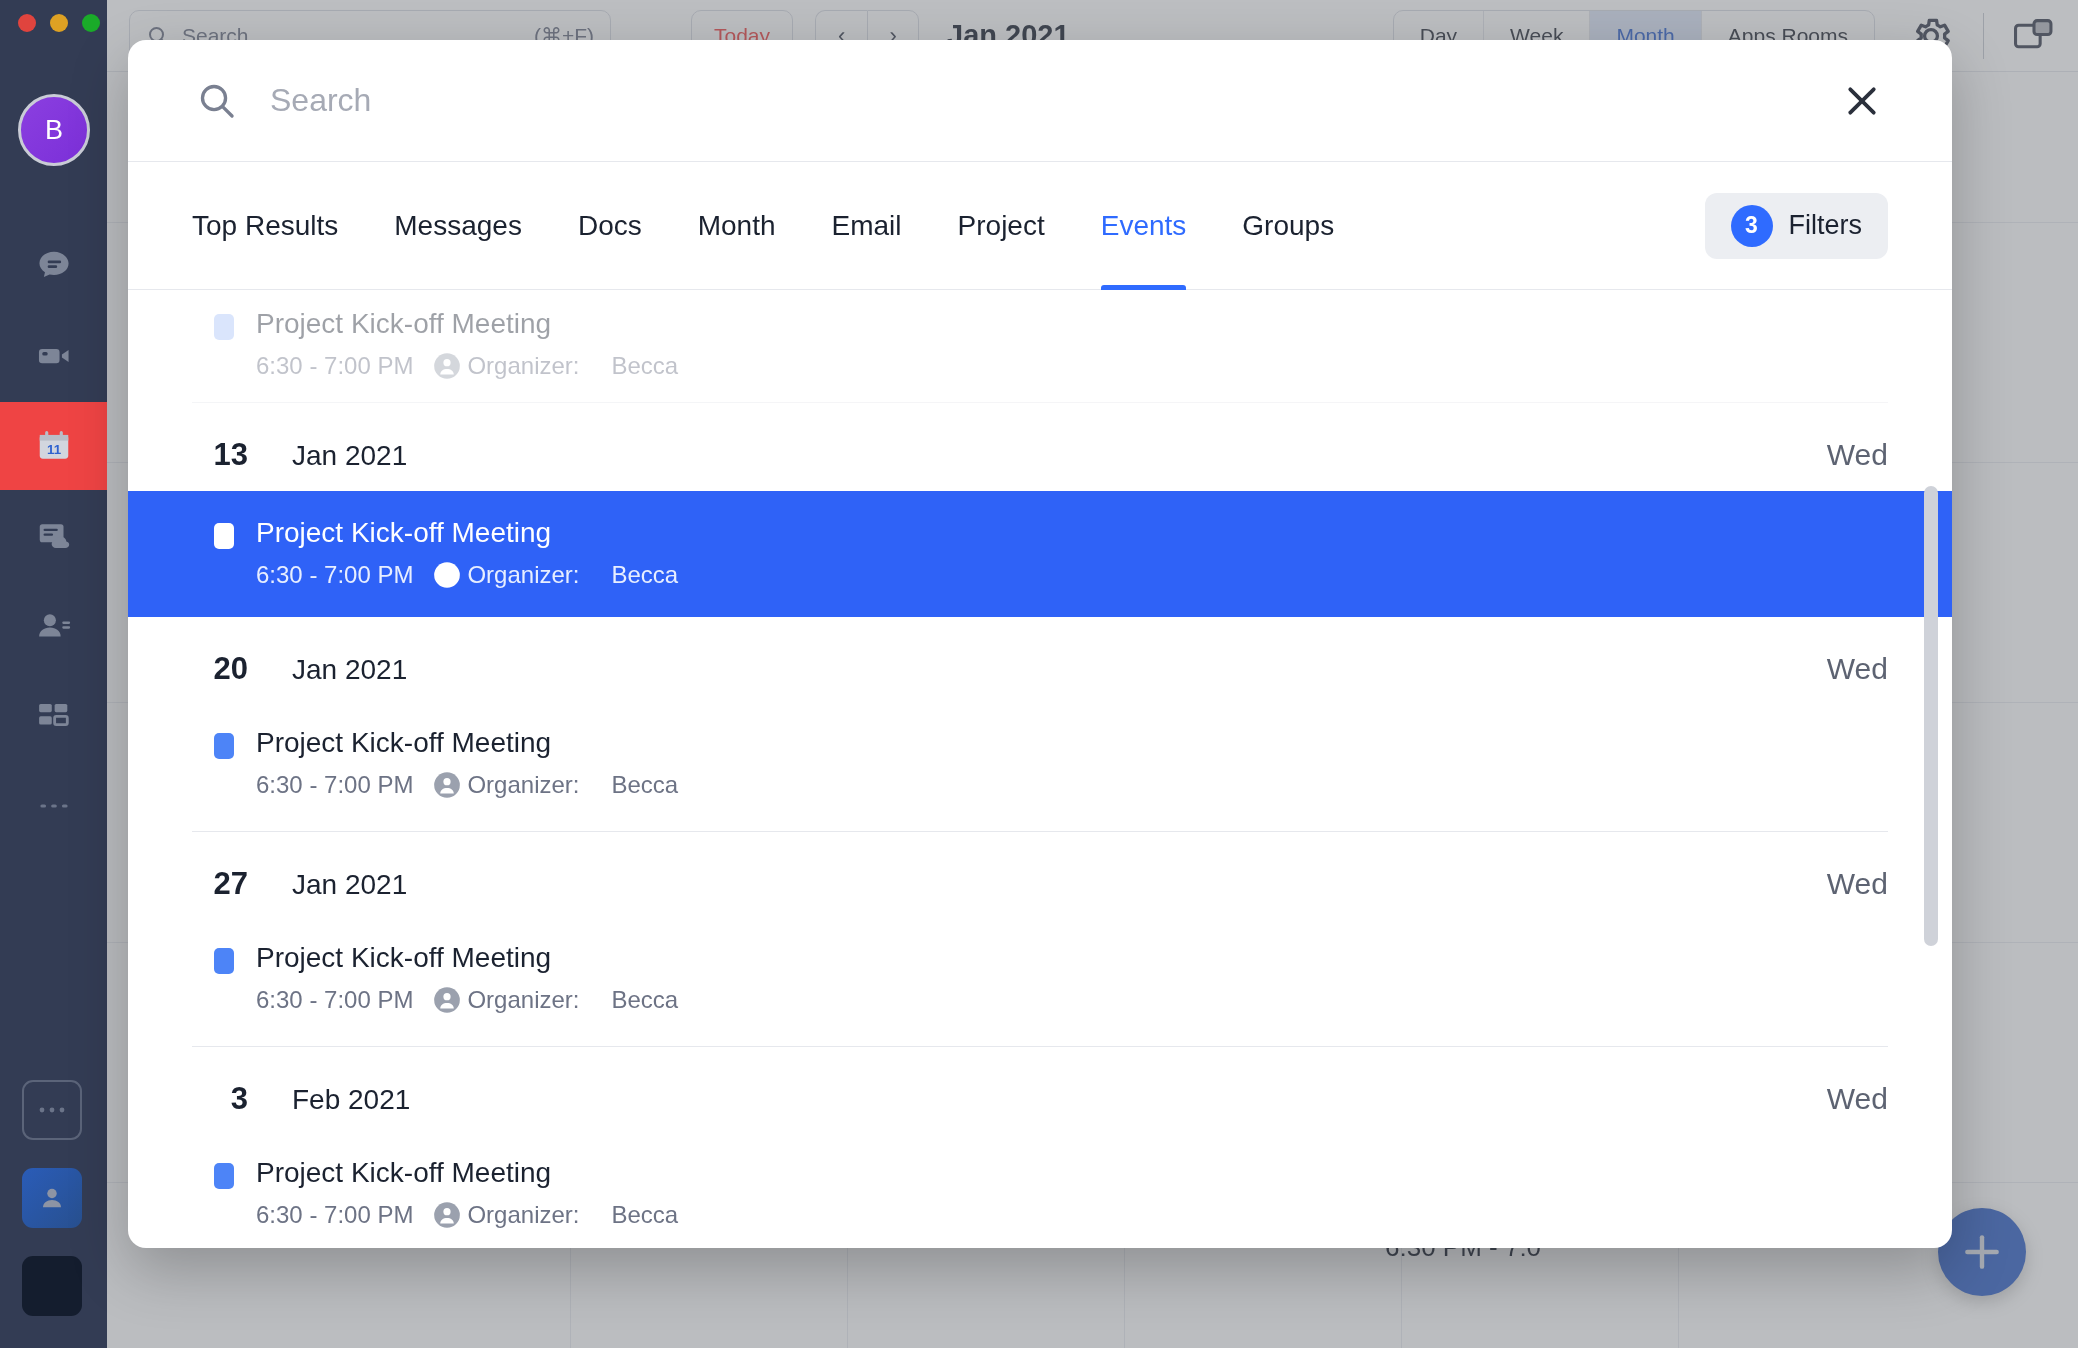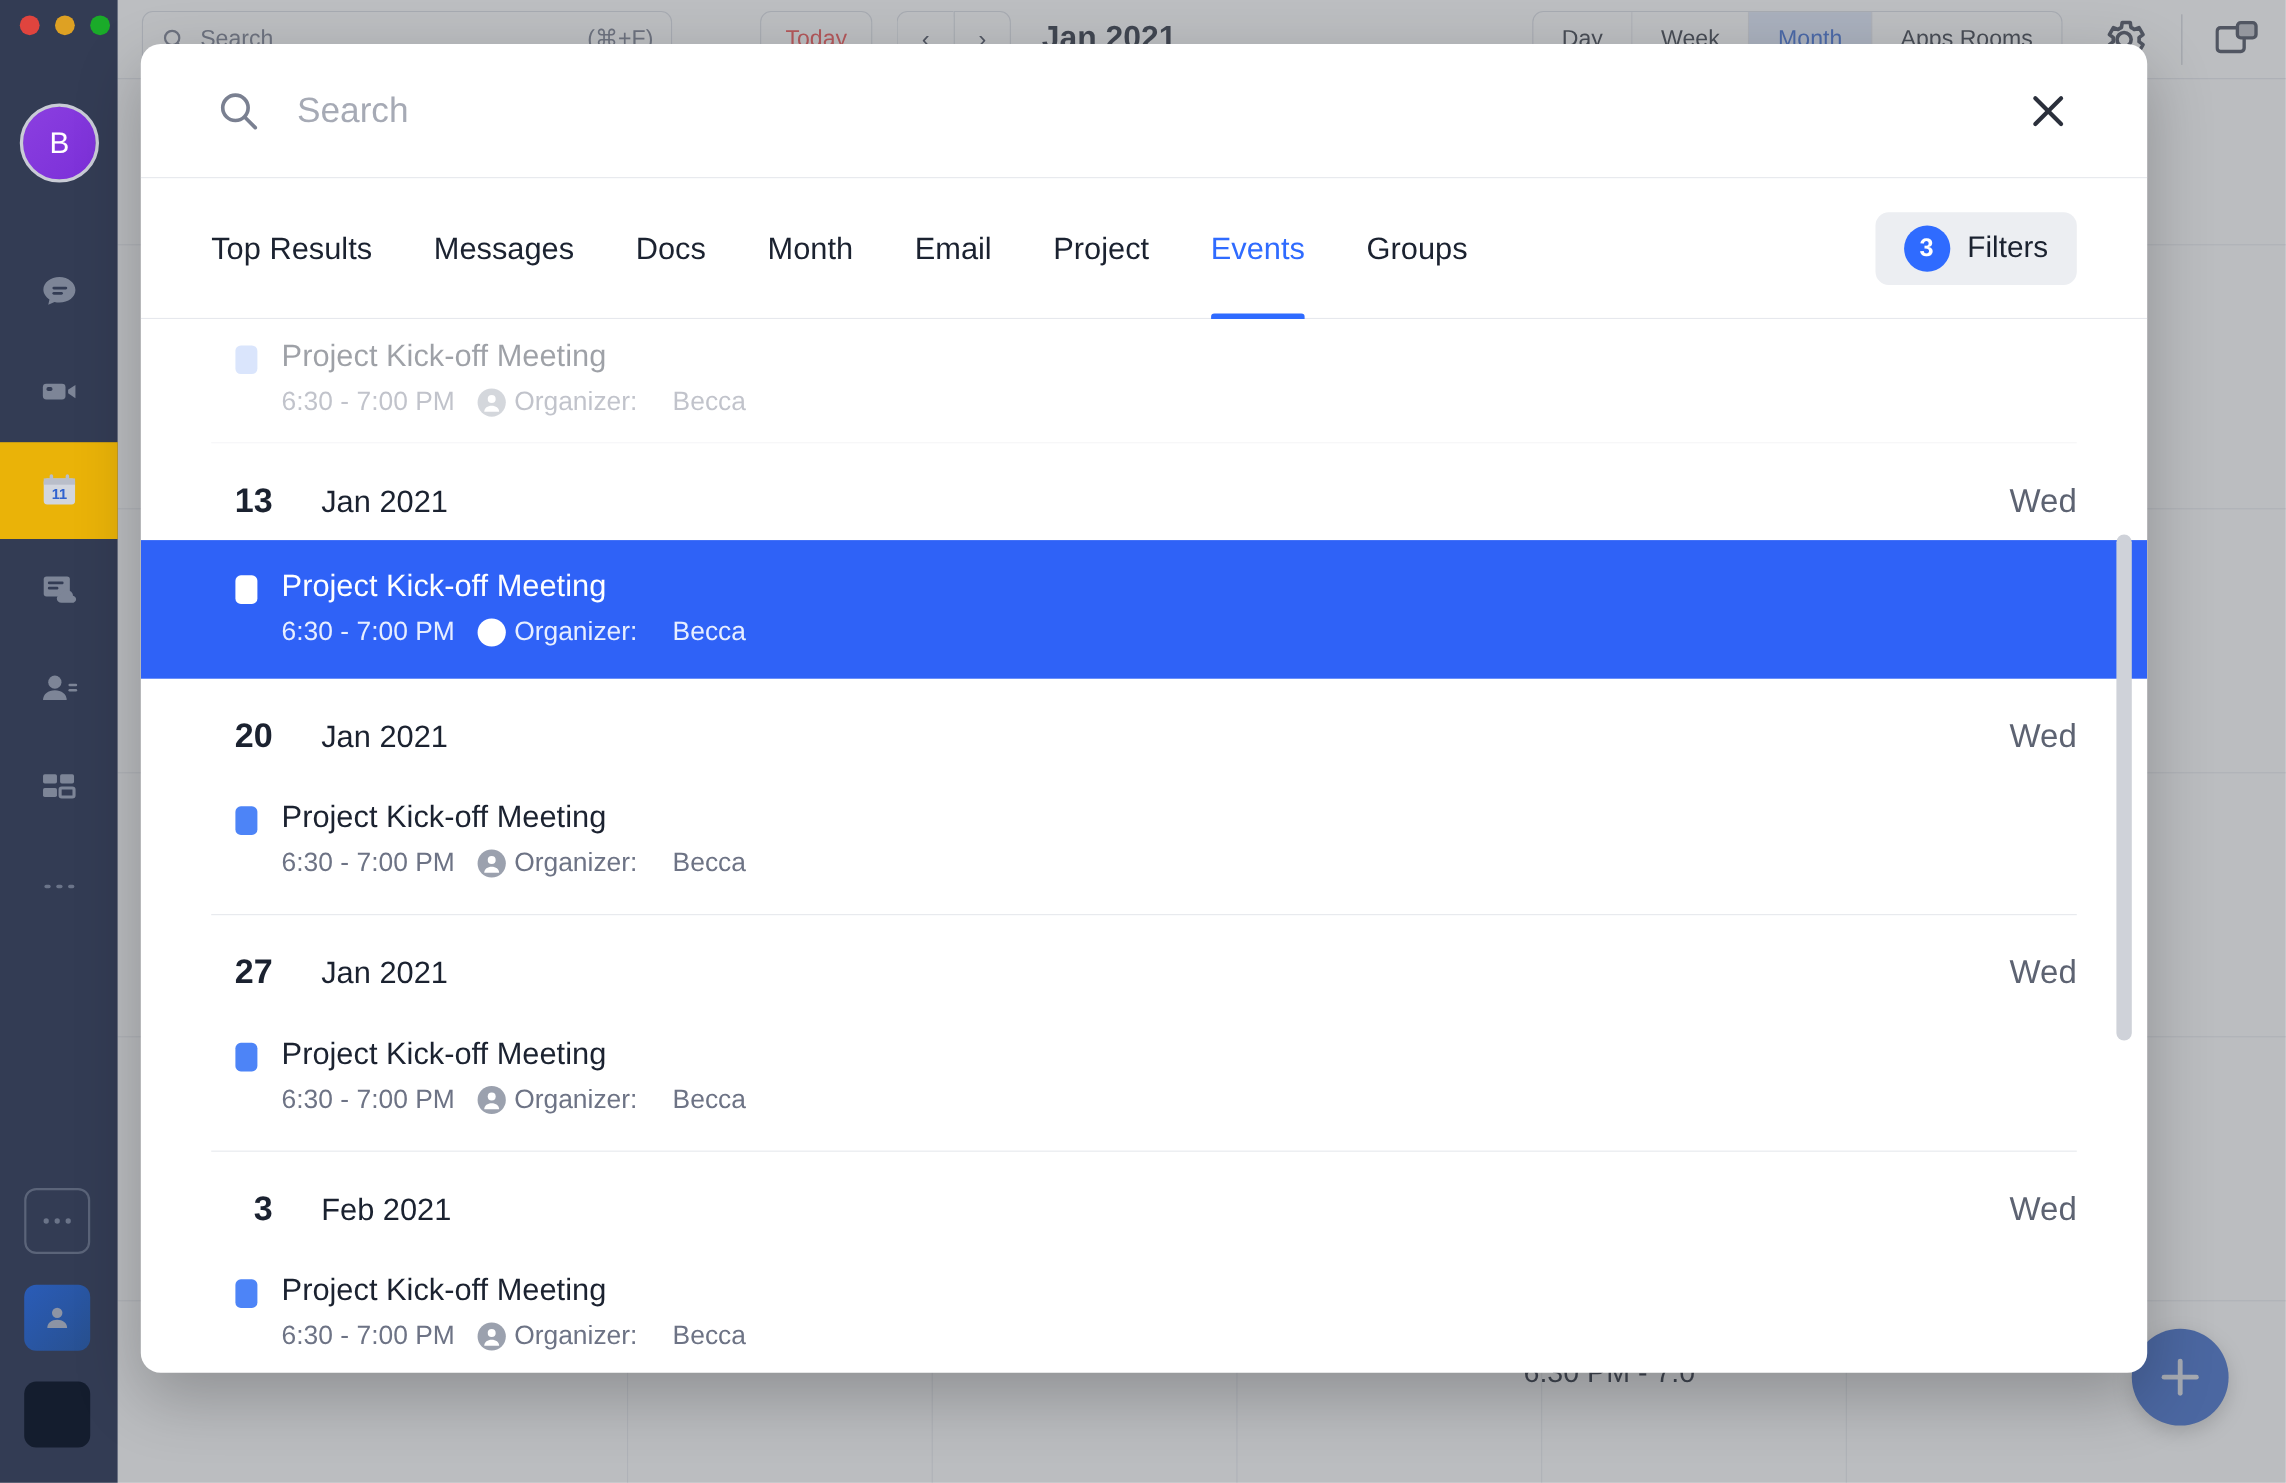--- a/index.html
+++ b/index.html
@@ -26,21 +26,21 @@
     background:linear-gradient(135deg,#8b3fe0,#7b2fd8);
     border:3px solid #c9ccd6;
     display:flex; align-items:center; justify-content:center;
     color:#fff; font-size:27px; font-weight:400;
   }
 
   .rail-item {
     position:absolute; left:0; width:107px; height:88px;
     display:flex; align-items:center; justify-content:center;
   }
-  .rail-item.active { background:#eab308; }
+  .rail-item.active { background:#ef4444; }
   .rail-icon { width:38px; height:38px; display:block; }
 
   .rail-sq {
     position:absolute; left:22px; width:60px; height:60px; border-radius:11px;
     display:flex; align-items:center; justify-content:center;
   }
   .rail-sq.outline { border:2px solid #5b6479; }
   .rail-sq.contact { background:linear-gradient(135deg,#2a5cb8,#28508f); }
   .rail-sq.dark { background:#141d2e; }
 

